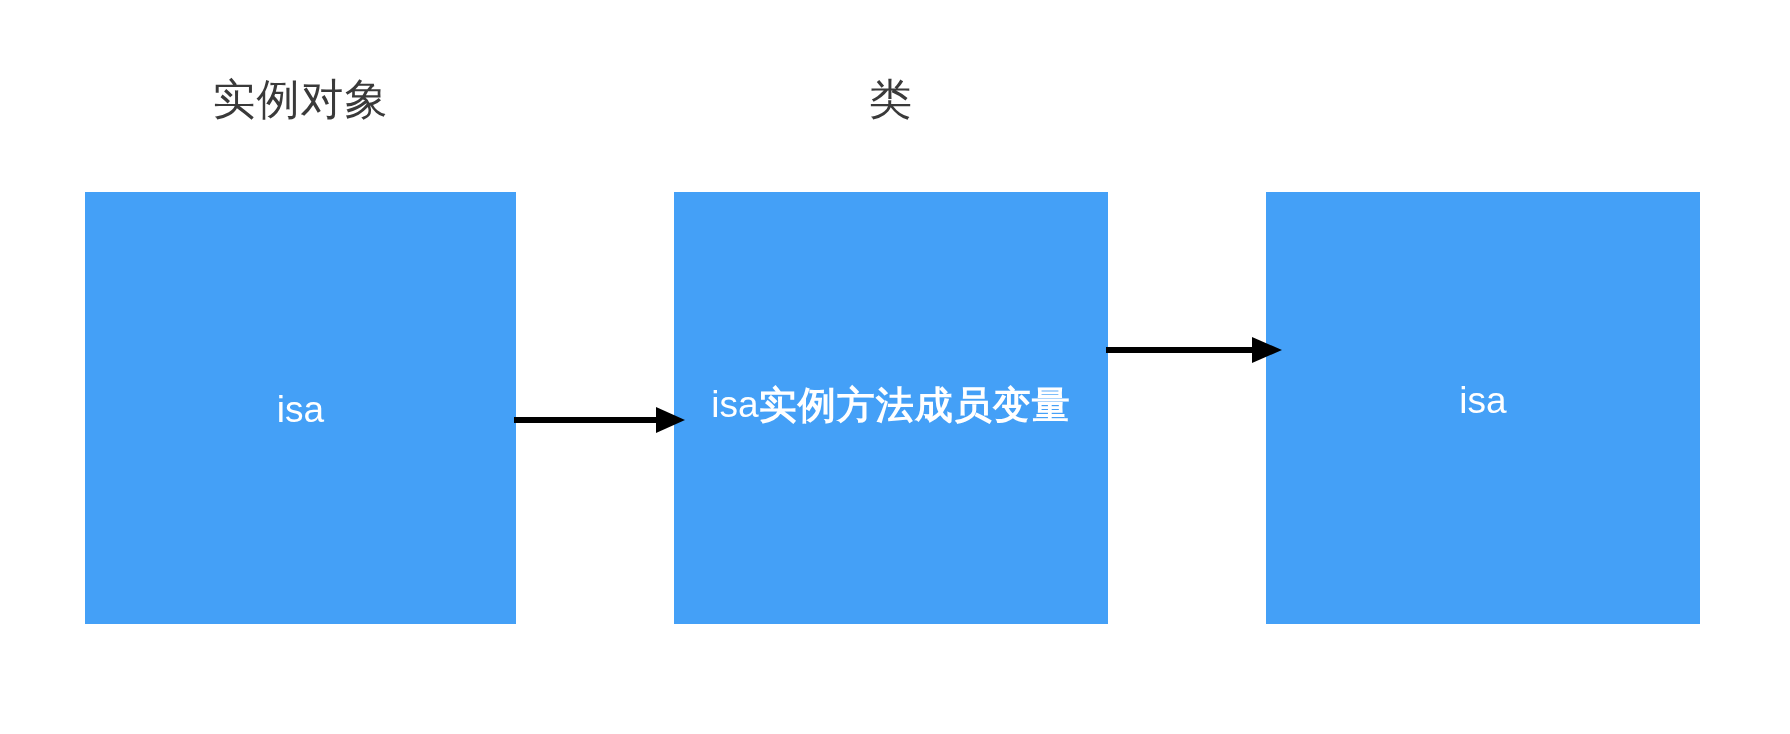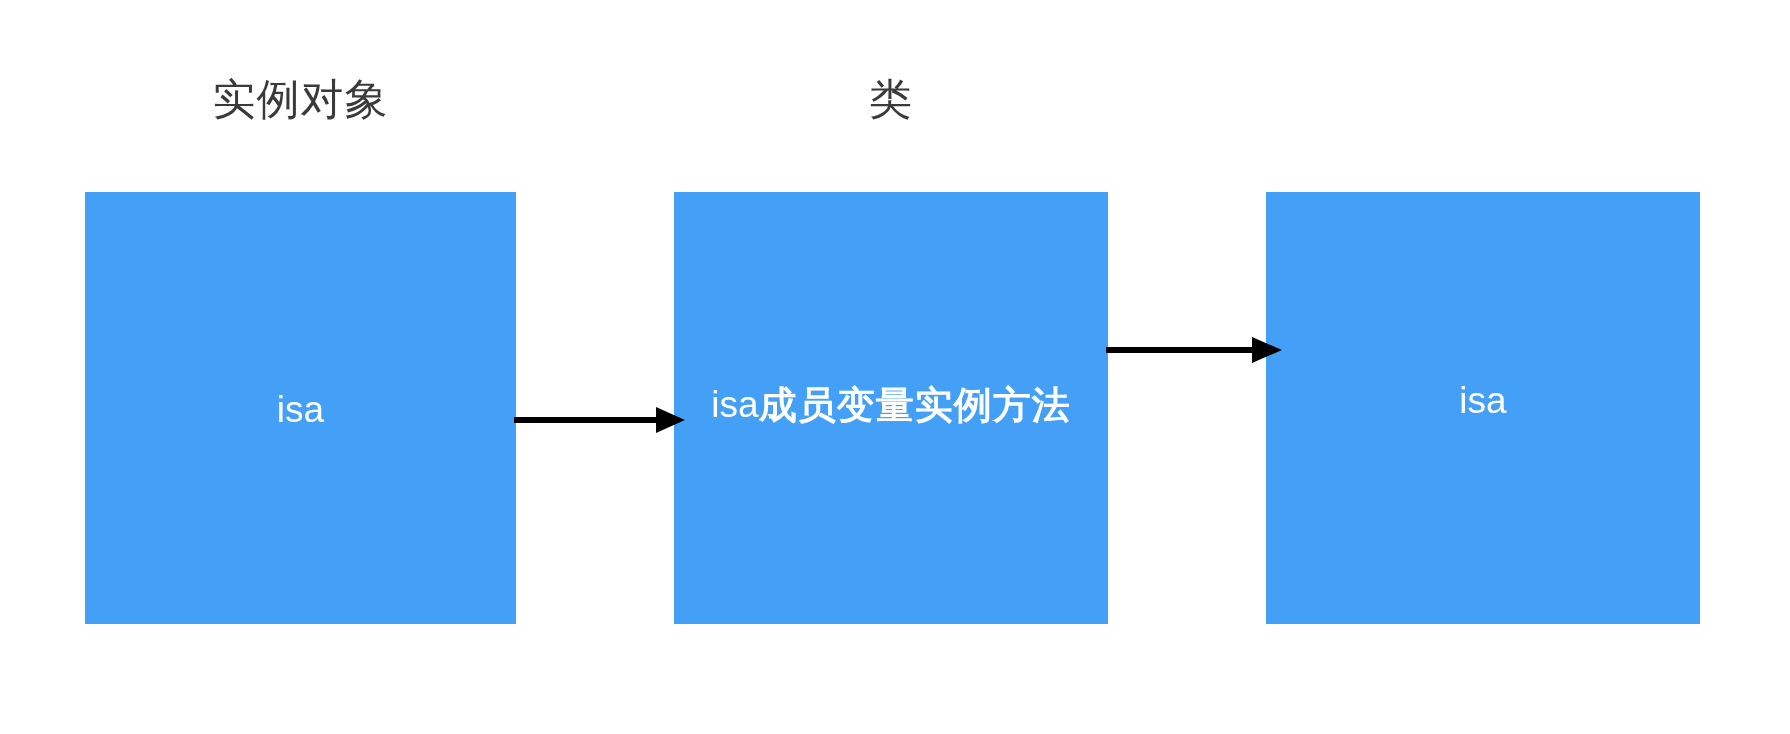--- a/index.html
+++ b/index.html
@@ -100,22 +100,22 @@
 
   <div class="node-box" id="box-instance">
     <div class="box-lines">
       <div class="box-line line-latin">isa</div>
     </div>
   </div>
 
   <div class="node-box" id="box-class">
     <div class="box-lines">
       <div class="box-line line-latin">isa</div>
+      <div class="box-line line-cjk">实例方法</div>
       <div class="box-line line-cjk">成员变量</div>
-      <div class="box-line line-cjk">实例方法</div>
     </div>
   </div>
 
   <div class="node-box" id="box-meta">
     <div class="box-lines">
       <div class="box-line line-latin">isa</div>
     </div>
   </div>
 
   <div class="arrow" id="arrow-instance-to-class">

